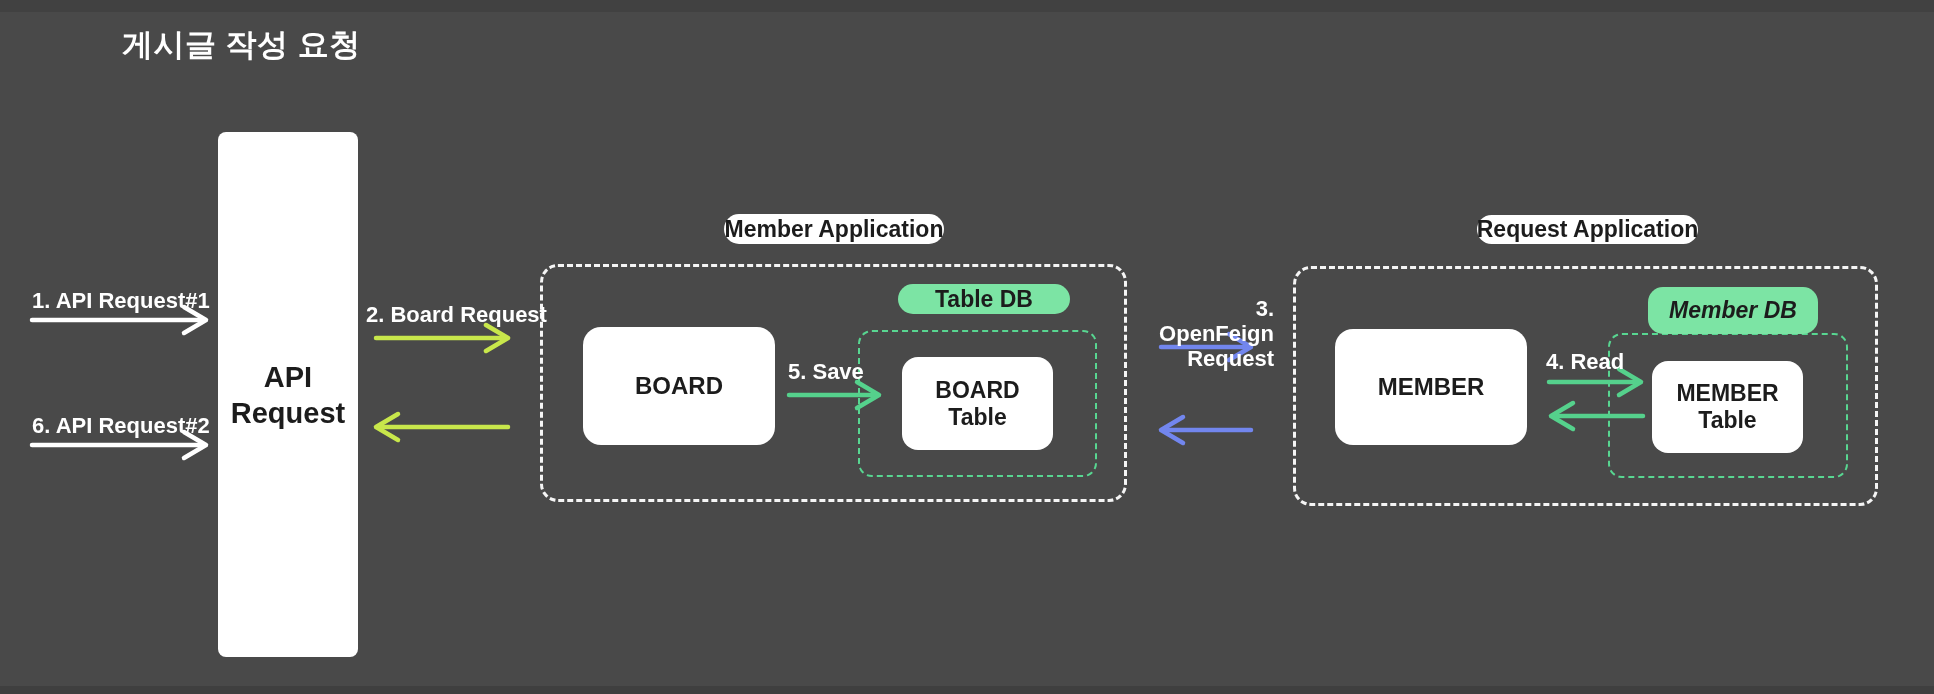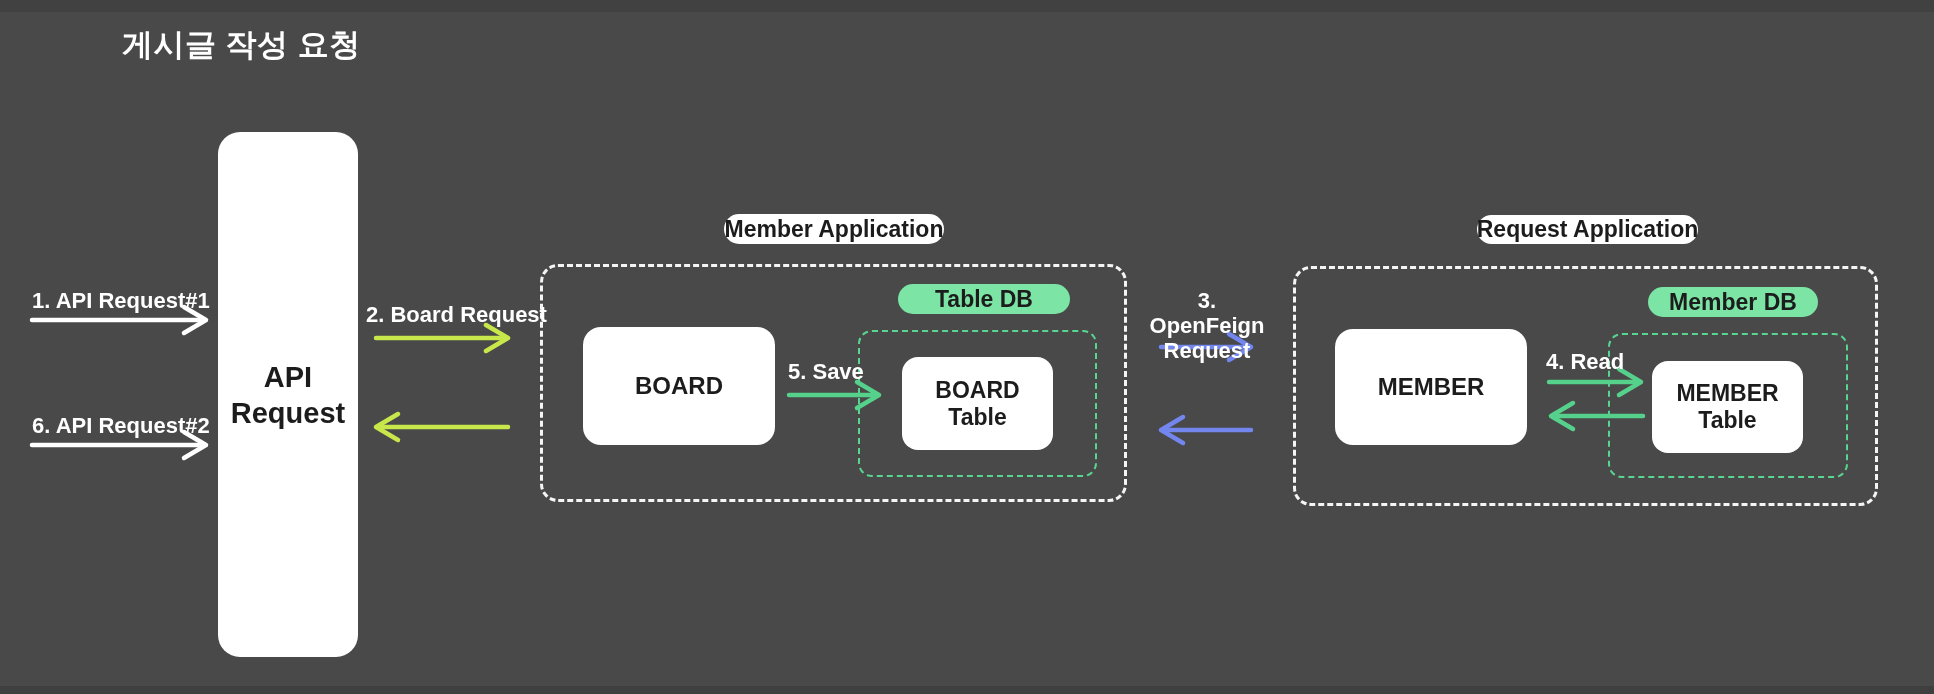--- a/index.html
+++ b/index.html
@@ -36,21 +36,21 @@
   .c-yellow{color:var(--arrow-yellow-green);}
   .c-green{color:var(--arrow-green);}
   .c-blue{color:var(--arrow-blue);}
 
   .node{
     position:absolute;background:var(--surface);color:var(--ink);
     display:flex;align-items:center;justify-content:center;text-align:center;
     font-weight:700;z-index:4;
   }
   .gateway{
-    left:218px;top:132px;width:140px;height:525px;border-radius:22px;
+    left:218px;top:132px;width:140px;height:525px;border-radius:8px;
     font-size:29px;line-height:36px;
   }
   .service-box{border-radius:18px;font-size:24px;}
   .board-service{left:583px;top:327px;width:192px;height:118px;}
   .member-service{left:1335px;top:329px;width:192px;height:116px;}
   .table-box{border-radius:16px;font-size:23px;line-height:27px;}
   .board-table{left:902px;top:357px;width:151px;height:93px;}
   .member-table{left:1652px;top:361px;width:151px;height:92px;}
 
   .app-pill{
@@ -60,21 +60,21 @@
   }
   .board-app-pill{left:724px;top:214px;width:220px;height:30px;}
   .member-app-pill{left:1477px;top:215px;width:221px;height:29px;}
 
   .db-pill{
     position:absolute;background:var(--badge-green);color:var(--ink);
     border-radius:15px;font-size:23px;font-weight:700;
     display:flex;align-items:center;justify-content:center;z-index:4;white-space:nowrap;
   }
   .board-db-pill{left:898px;top:284px;width:172px;height:30px;}
-  .member-db-pill{left:1648px;top:287px;width:170px;height:30px;}
+  .member-db-pill{left:1648px;top:287px;width:170px;height:47px;font-style:italic;}
 
   .app-boundary{
     position:absolute;border:3px dashed var(--dashed-white);border-radius:18px;z-index:2;
   }
   .board-app-boundary{left:540px;top:264px;width:587px;height:238px;}
   .member-app-boundary{left:1293px;top:266px;width:585px;height:240px;}
 
   .db-boundary{
     position:absolute;border:2px dashed var(--dashed-green);border-radius:14px;z-index:3;
   }
@@ -148,21 +148,21 @@
     <span>Table DB</span>
   </div>
   <div class="db-boundary board-db-boundary"></div>
   <div class="node table-box board-table">
     <div>
       <div>BOARD</div>
       <div>Table</div>
     </div>
   </div>
 
-  <div class="flow-label two-line" style="left:1140px;top:288px;width:134px;">
+  <div class="flow-label two-line" style="left:1140px;top:296px;width:134px;text-align:right;">
     <div>3. OpenFeign</div>
     <div>Request</div>
   </div>
   <div class="arrow c-blue" style="left:1159px;top:329px;">
     <svg width="96" height="36" viewBox="0 0 96 36" stroke="currentColor" stroke-width="4.5" fill="none" stroke-linecap="round" stroke-linejoin="round">
       <line x1="2" y1="18" x2="90" y2="18"></line>
         <polyline points="70,5 92,18 70,31"></polyline>
     </svg>
   </div>
   <div class="arrow c-blue" style="left:1157px;top:412px;">

